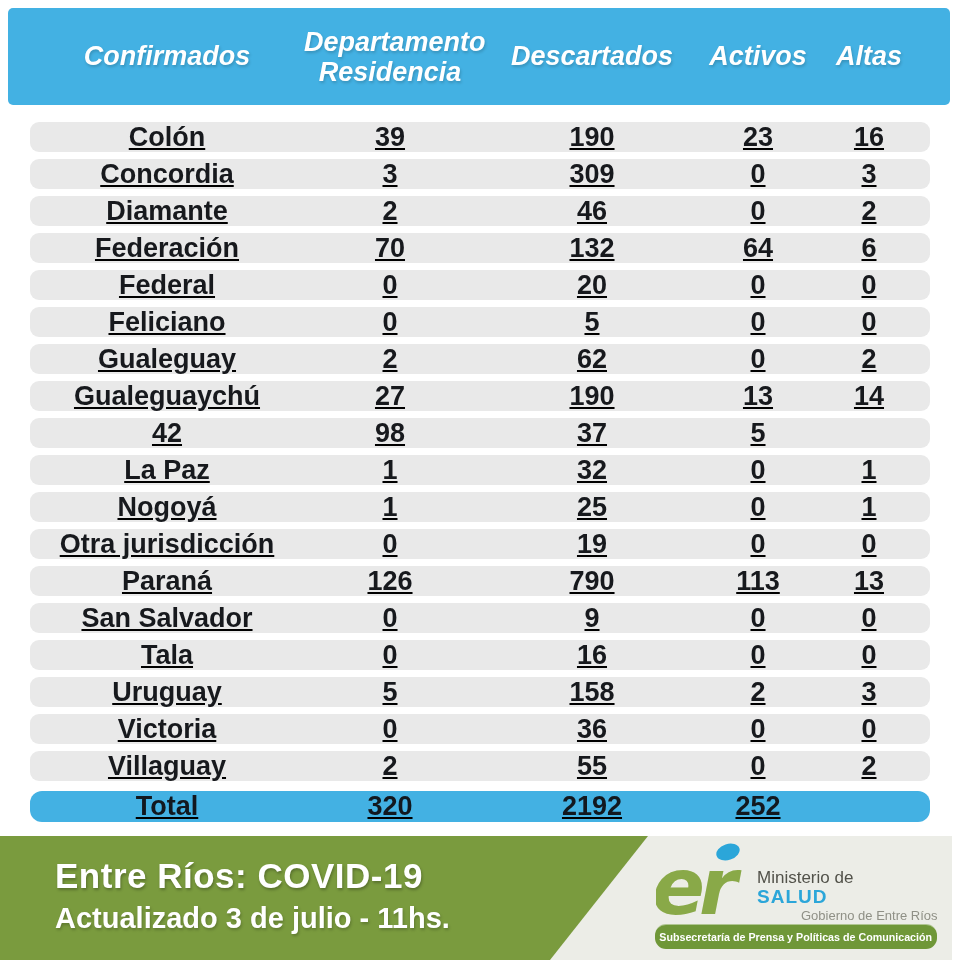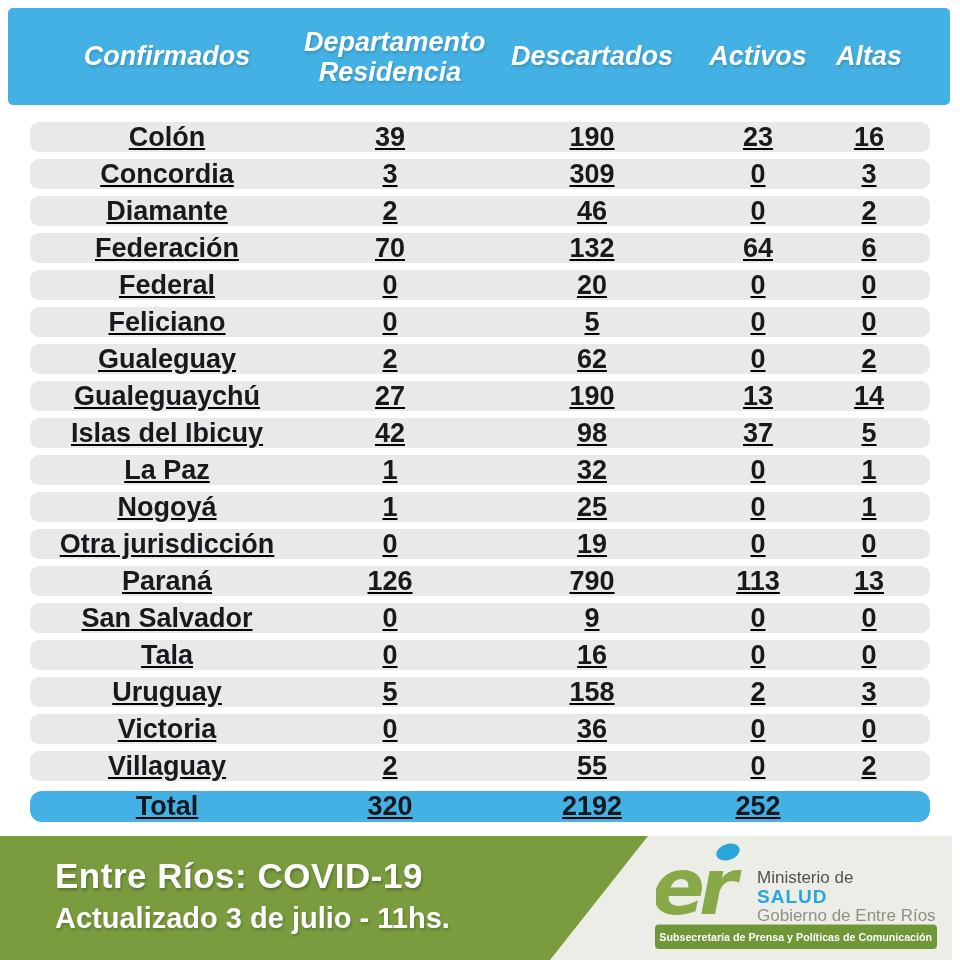--- a/index.html
+++ b/index.html
@@ -53,23 +53,23 @@
                 font-weight:bold;font-size:35px;letter-spacing:.5px;
                 text-shadow:1px 2px 3px rgba(0,0,0,.28);}
   .footer-subtitle{position:absolute;left:55px;top:66px;color:#fff;
                    font-weight:bold;font-size:29px;
                    text-shadow:1px 2px 3px rgba(0,0,0,.22);}
   .er-logo{position:absolute;left:656px;top:6px;}
   .ministry{position:absolute;left:757px;top:33px;}
   .m1{font-size:17px;color:var(--ministry-grey);line-height:18px;}
   .m2{font-size:19px;font-weight:bold;color:var(--salud-blue);
       letter-spacing:1px;line-height:20px;}
-  .m3{font-size:17px;color:var(--gobierno-grey);line-height:17px;}
+  .m3{font-size:13px;color:var(--gobierno-grey);line-height:17px;margin-left:44px;}
   .banner{position:absolute;left:655px;top:88px;width:282px;height:25px;
-          background:var(--banner-green);border-radius:4px;color:#fff;
+          background:var(--banner-green);border-radius:11px;color:#fff;
           display:flex;align-items:center;justify-content:center;
           border-top:1px solid rgba(255,255,255,.45);}
   .banner span{font-weight:bold;font-size:11.5px;white-space:nowrap;
                transform:scaleX(.93);transform-origin:center;}
 </style>
 </head>
 <body>
 
 <div class="page">
 
@@ -146,21 +146,20 @@
 
   <div class="row">
     <div class="c dept">Gualeguaychú</div>
     <div class="c num">27</div>
     <div class="c num">190</div>
     <div class="c num">13</div>
     <div class="c num">14</div>
   </div>
 
   <div class="row">
-    <div class="c dept">Islas del Ibicuy</div>
     <div class="c num">42</div>
     <div class="c num">98</div>
     <div class="c num">37</div>
     <div class="c num">5</div>
   </div>
 
   <div class="row">
     <div class="c dept">La Paz</div>
     <div class="c num">1</div>
     <div class="c num">32</div>

